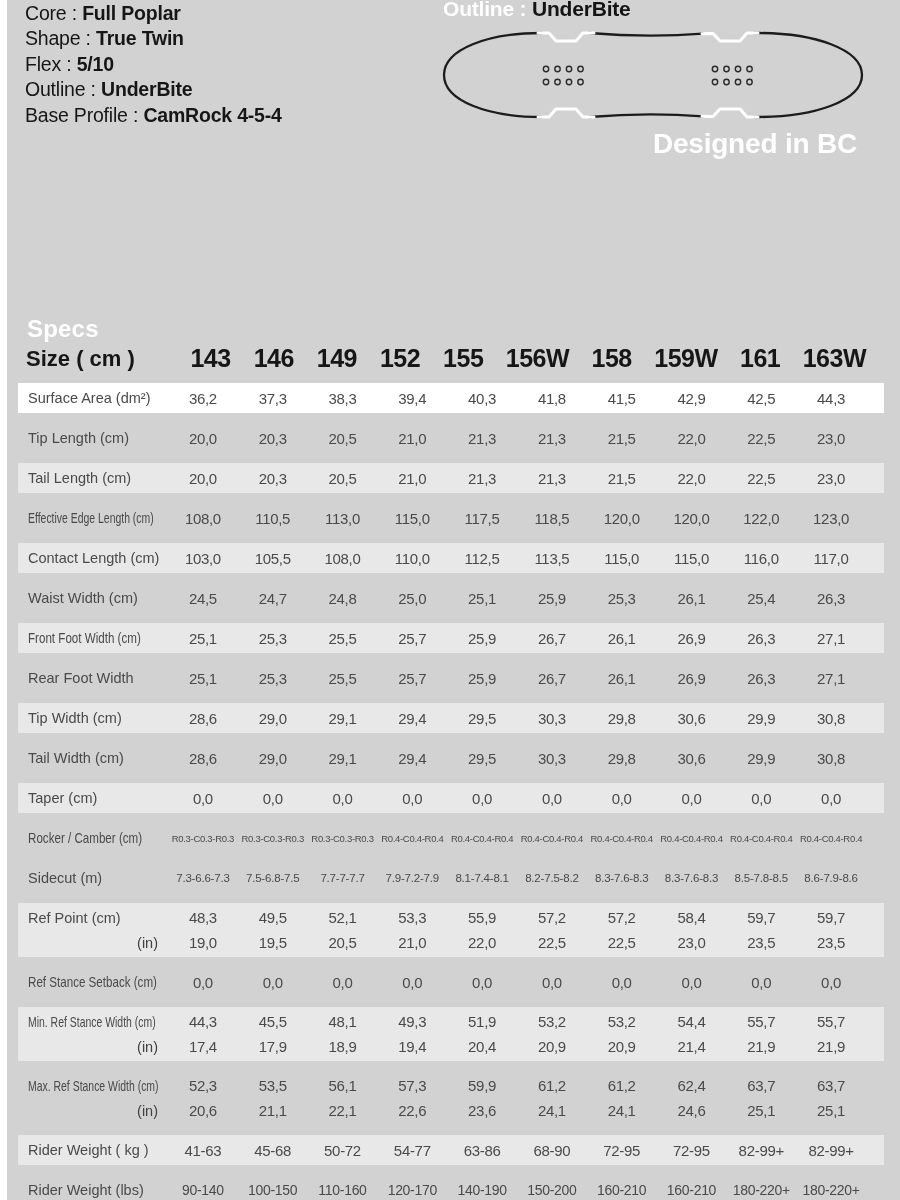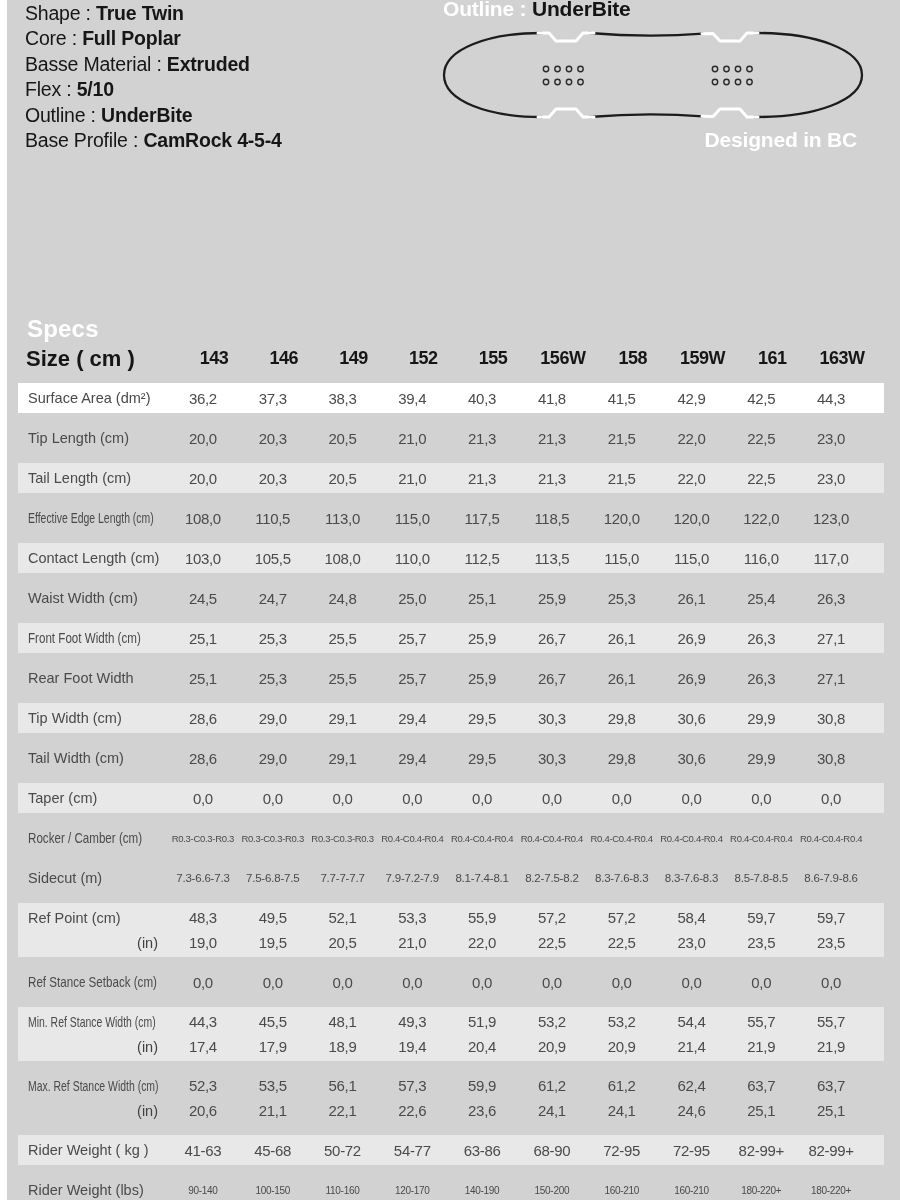--- a/index.html
+++ b/index.html
@@ -18,57 +18,56 @@
   .attrs { position:absolute; left:25px; top:1px; font-size:19.5px; line-height:25.4px; color:#161616; letter-spacing:-0.2px; }
   .attrs .attr-line b { font-weight:bold; }
 
   
   .outline-title { position:absolute; left:443px; top:-3px; font-size:21px; font-weight:bold; letter-spacing:-0.2px; white-space:nowrap; }
   .outline-title .w { color:#ffffff; }
   .outline-title .b { color:#141414; }
 
   .board-svg { position:absolute; left:438px; top:20px; }
 
-  .designed { position:absolute; left:557px; top:128px; width:300px; text-align:right; font-size:21px; font-weight:bold; color:#ffffff; letter-spacing:-0.2px; }
+  .designed { position:absolute; left:557px; top:128px; width:300px; text-align:right; font-size:28px; font-weight:bold; color:#ffffff; letter-spacing:-0.2px; }
 
   
   .specs-title { position:absolute; left:27px; top:315px; font-size:24px; font-weight:bold; color:#ffffff; letter-spacing:0.2px; }
   .table { position:absolute; left:18px; top:342px; width:866px; }
 
   .hrow { display:flex; align-items:center; height:33px; margin-bottom:8px; padding-right:18px;gap:22px; }
   .hlabel { width:150px; flex:none; padding-left:8px; font-size:22px; font-weight:bold; color:#161616; white-space:nowrap; }
-  .hcell  { flex:1 1 0; text-align:center; font-size:18px; font-weight:bold; color:#161616; letter-spacing:-0.5px; }
+  .hcell  { flex:1 1 0; text-align:center; font-size:25px; font-weight:bold; color:#161616; letter-spacing:-0.5px; }
 
   .row { display:flex; align-items:center; height:30px; margin-bottom:10px; padding-right:18px; }
   .row.white { background:#ffffff;align-items:center; }
   .row.light { background:#e8e8e8; }
   .dblock { margin-bottom:10px; padding:2px 0; }
   .dblock.light { background:#e8e8e8; }
   .dline { display:flex; align-items:center; height:25px; padding-right:18px; }
 
   .label { width:150px; flex:none; padding-left:10px; font-size:14.5px; color:#4a4a4a; white-space:nowrap; overflow:visible; }
   .label .sq80 { display:inline-block; transform:scaleX(0.80); transform-origin:0 50%; }
   .label .sq72 { display:inline-block; transform:scaleX(0.72); transform-origin:0 50%; }
   .sublabel { width:150px; flex:none; text-align:right; padding-right:10px; font-size:14.5px; color:#404040; white-space:nowrap; }
 
   .cell { flex:1 1 0; text-align:center; font-size:15px; color:#4a4a4a; letter-spacing:-0.3px; white-space:nowrap; }
-  .cell.vm  { font-size:10px; }
+  .cell.vm  { font-size:14px; }
   .cell.vs  { font-size:11.5px; letter-spacing:-0.2px; }
   .cell.vxs { font-size:9.5px;  letter-spacing:-0.3px; }
 </style>
 </head>
 <body>
 
 <div class="page">
   <div class="left-edge"></div>
 
   <div class="attrs" id="attr-list">
+      <div class="attr-line"><span>Core : </span><b>Full Poplar</b></div>
       <div class="attr-line"><span>Shape : </span><b>True Twin</b></div>
-      <div class="attr-line"><span>Core : </span><b>Full Poplar</b></div>
-      <div class="attr-line"><span>Basse Material : </span><b>Extruded</b></div>
       <div class="attr-line"><span>Flex : </span><b>5/10</b></div>
       <div class="attr-line"><span>Outline : </span><b>UnderBite</b></div>
       <div class="attr-line"><span>Base Profile : </span><b>CamRock 4-5-4</b></div>
     </div>
 
   <div class="outline-title">
     <span class="w">Outline : </span><span class="b">UnderBite</span>
   </div>
 
   <svg class="board-svg" width="430" height="112" viewBox="0 0 430 112">

